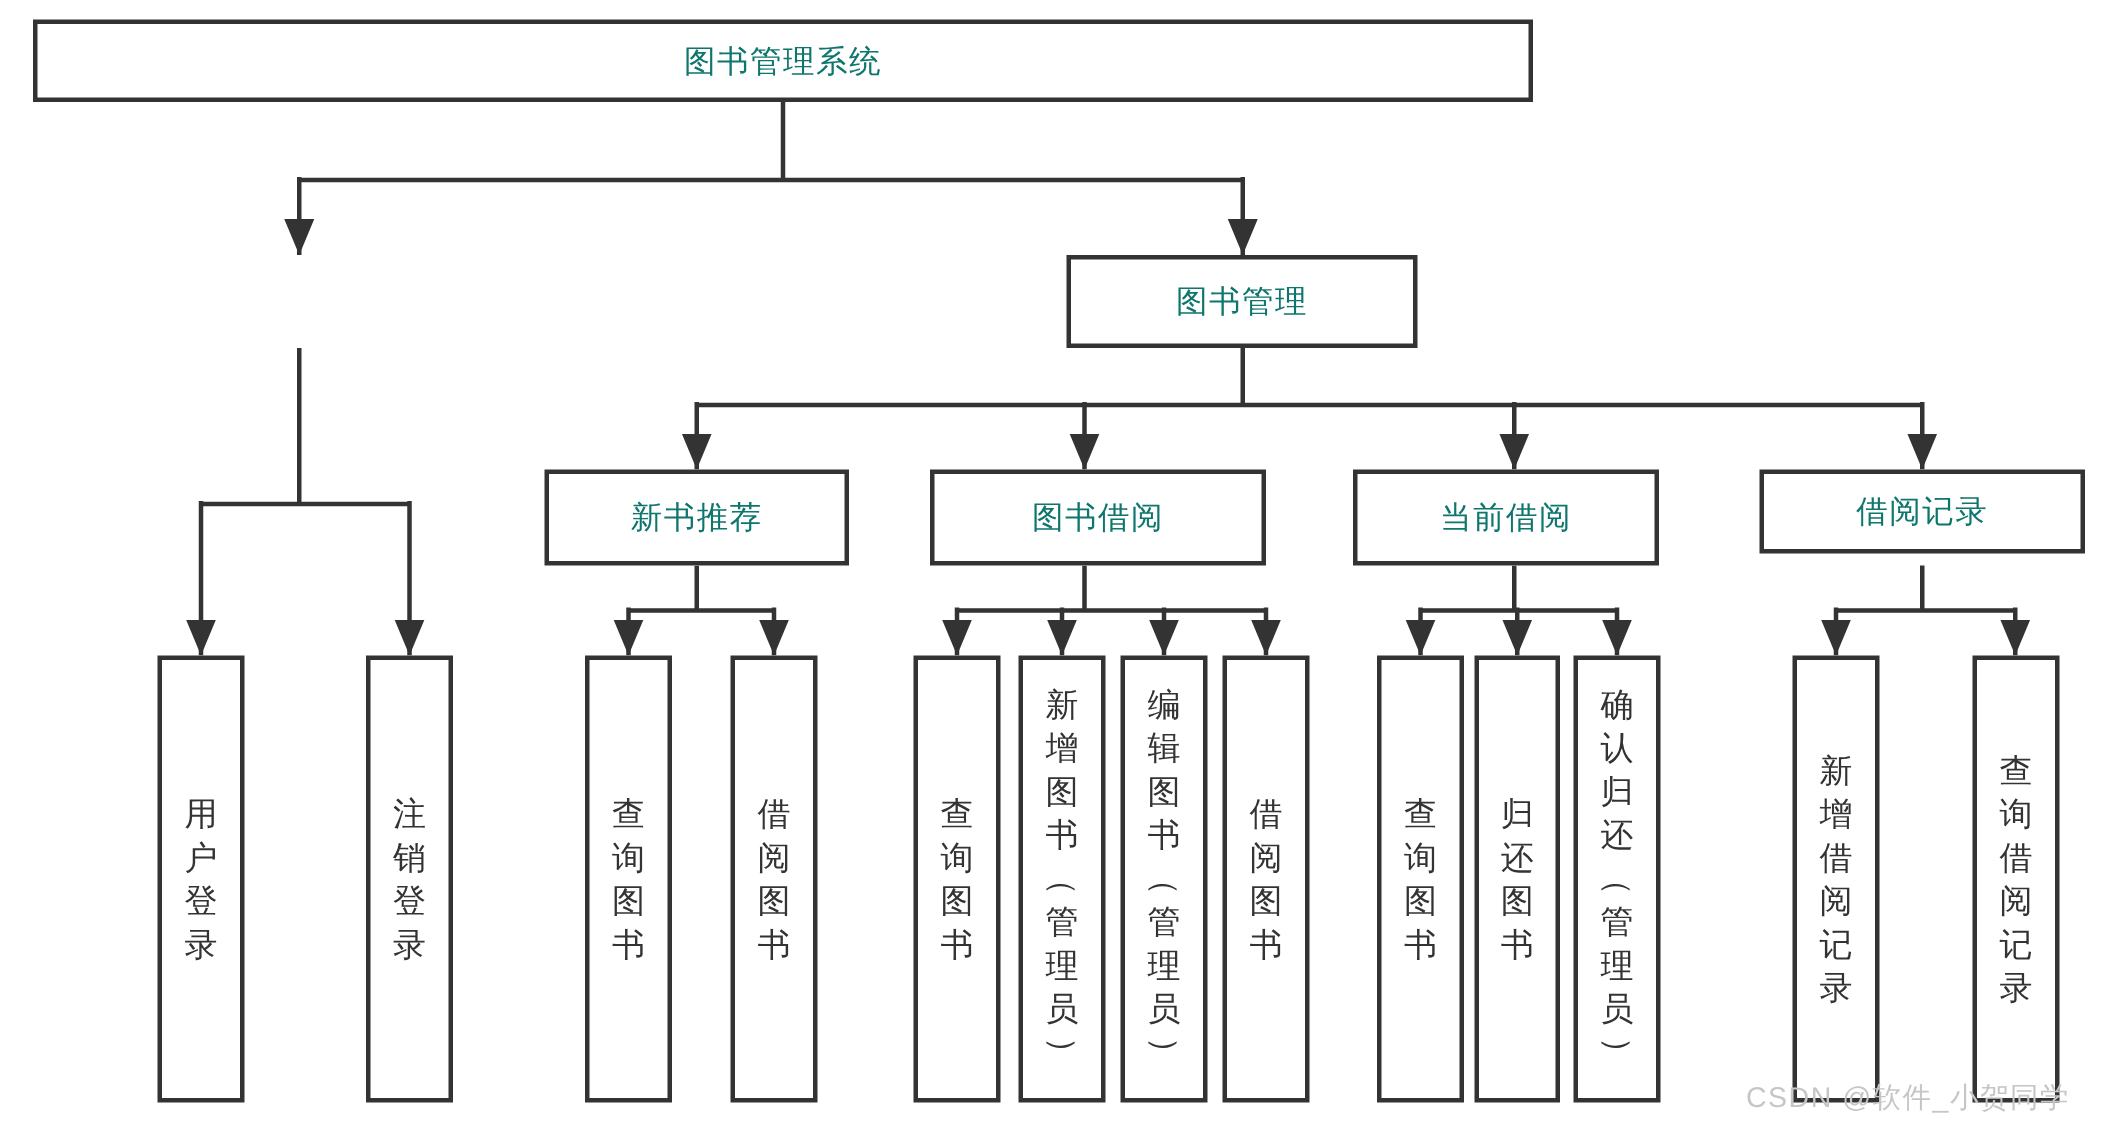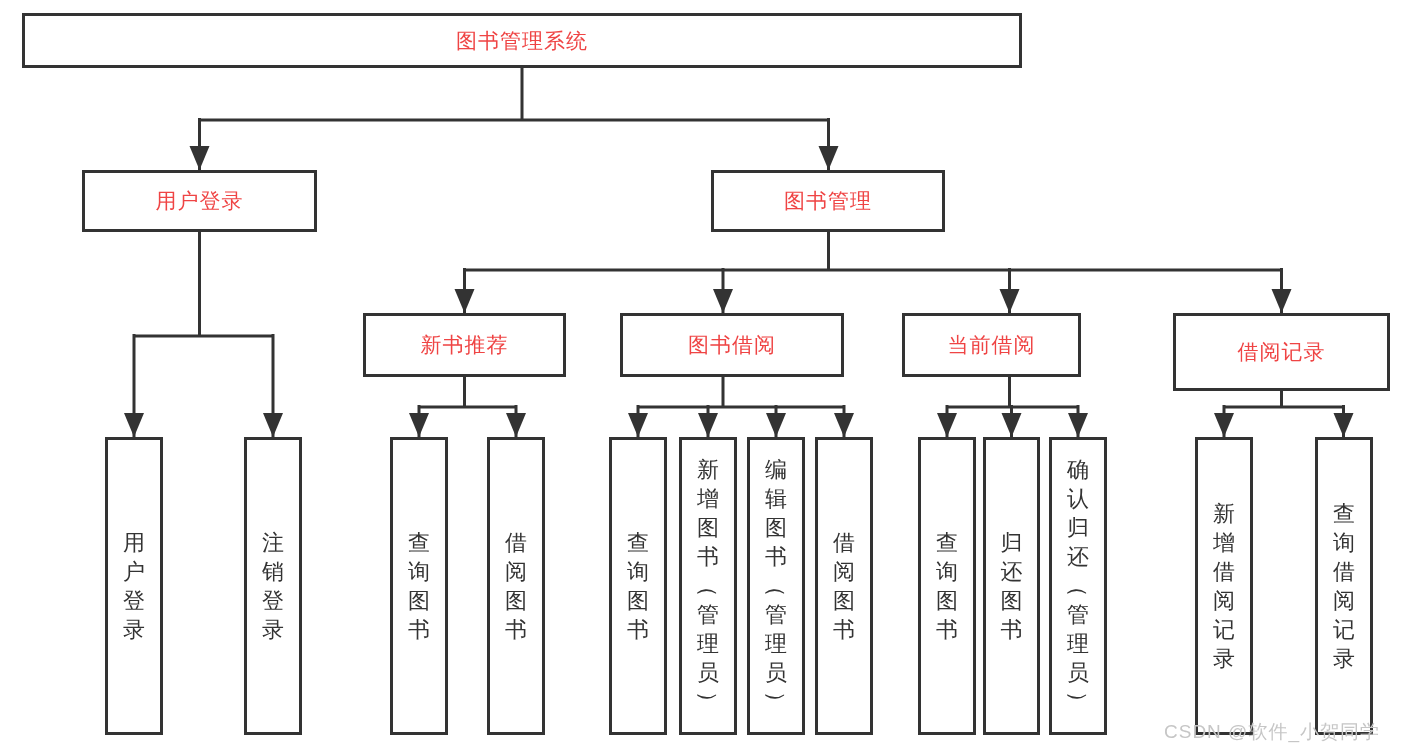--- a/index.html
+++ b/index.html
@@ -14,21 +14,21 @@
   .box{
     position:absolute;
     box-sizing:border-box;
     border:3px solid #333333;
     background:#ffffff;
     z-index:2;
     display:flex;align-items:center;justify-content:center;
   }
   .hlabel{
     font-size:21px;
-    color:#ef4444;
+    color:#0f766e;
     letter-spacing:1px;
     white-space:nowrap;
   }
   .vlabel{
     display:flex;flex-direction:column;
     align-items:center;justify-content:center;
     width:100%;height:100%;
     gap:7px;
     color:#333333;
   }
@@ -83,37 +83,34 @@
     <path d="M1011.5 405 V437" stroke="#333333" stroke-width="3" marker-end="url(#arrow)"></path>
     <path d="M1078 405 V437" stroke="#333333" stroke-width="3" marker-end="url(#arrow)"></path>
     <path d="M1224 405 V437" stroke="#333333" stroke-width="3" marker-end="url(#arrow)"></path>
     <path d="M1343.5 405 V437" stroke="#333333" stroke-width="3" marker-end="url(#arrow)"></path>
   </svg>
 
   <div class="box" style="left:22px;top:13px;width:1000px;height:55px">
     <span class="hlabel">图书管理系统</span>
   </div>
 
-  <div class="box" style="left:82px;top:170px;width:235px;height:62px">
-    <span class="hlabel">用户登录</span>
-  </div>
   <div class="box" style="left:363px;top:313px;width:203px;height:64px">
     <span class="hlabel">新书推荐</span>
   </div>
 
   <div class="box" style="left:711px;top:170px;width:234px;height:62px">
     <span class="hlabel">图书管理</span>
   </div>
   <div class="box" style="left:620px;top:313px;width:224px;height:64px">
     <span class="hlabel">图书借阅</span>
   </div>
-  <div class="box" style="left:902px;top:313px;width:179px;height:64px">
+  <div class="box" style="left:902px;top:313px;width:204px;height:64px">
     <span class="hlabel">当前借阅</span>
   </div>
-  <div class="box" style="left:1173px;top:313px;width:217px;height:78px">
+  <div class="box" style="left:1173px;top:313px;width:217px;height:56px">
     <span class="hlabel">借阅记录</span>
   </div>
 
   <div class="box" style="left:105px;top:437px;width:58px;height:298px">
     <span class="vlabel">
         <span class="vchar">用</span>
         <span class="vchar">户</span>
         <span class="vchar">登</span>
         <span class="vchar">录</span>
       </span>

